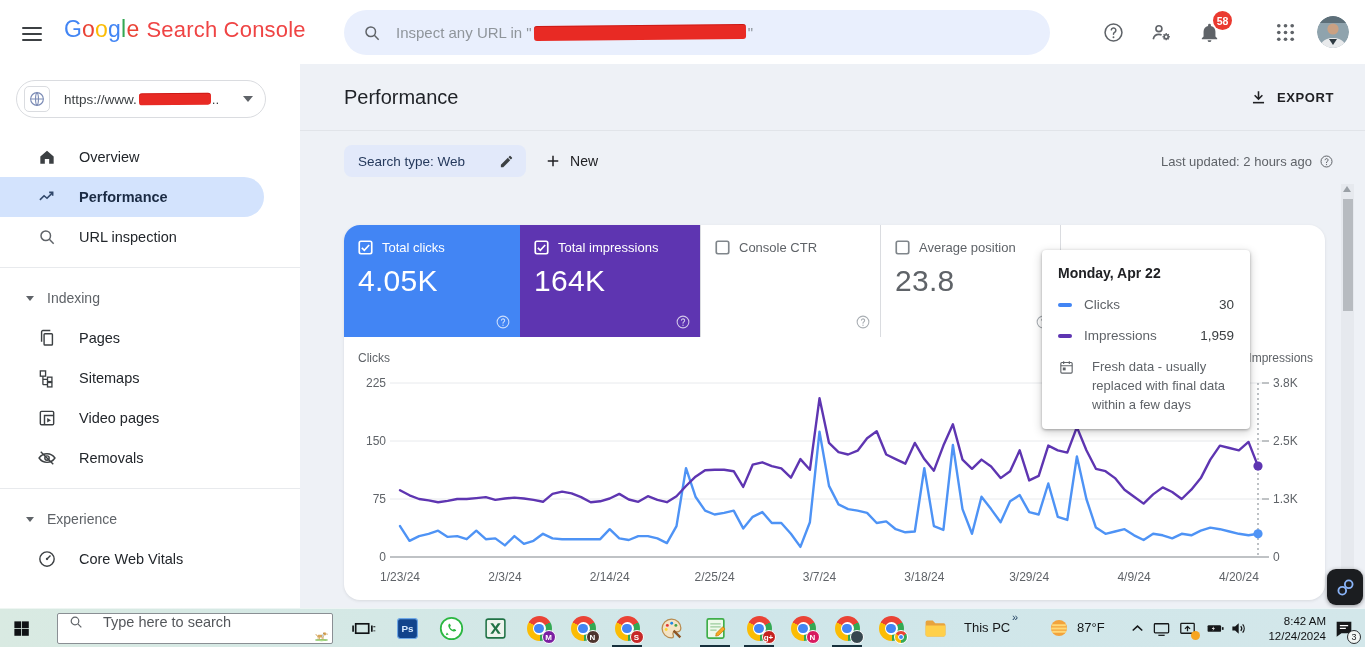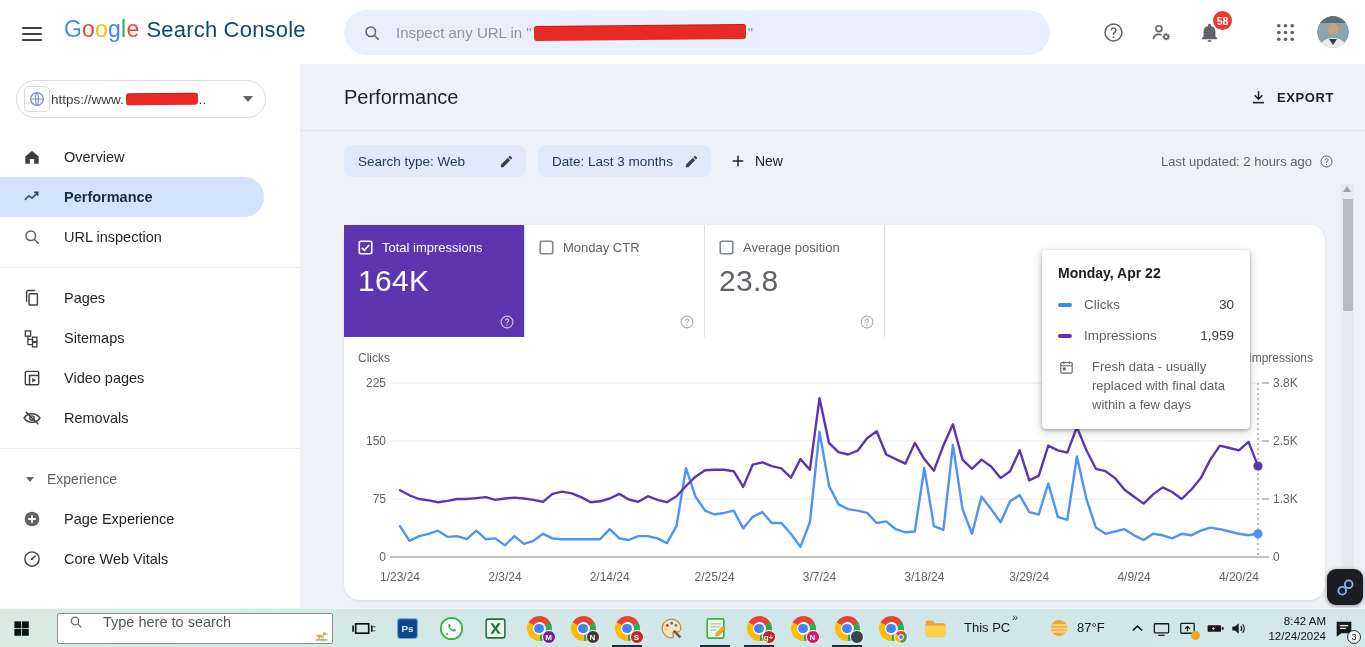--- a/index.html
+++ b/index.html
@@ -7,47 +7,47 @@
     font-family:"Liberation Sans",sans-serif;-webkit-font-smoothing:antialiased;}
   .screen *{box-sizing:border-box;}
   .ic{display:inline-block;line-height:0;}
   .ic svg{width:100%;height:100%;display:block;}
 
   
   .topbar{position:absolute;left:0;top:0;width:1365px;height:64px;background:#fff;z-index:20;}
   .burger{position:absolute;left:20px;top:22px;width:24px;height:20px;cursor:pointer;padding:1px 2px;}
   .burger i{display:block;height:2.4px;background:#3c4043;margin:3.6px 0;border-radius:1px;}
   .logo{position:absolute;left:64px;top:16px;font-size:23px;letter-spacing:.2px;white-space:nowrap;}
-  .logo .suffix{color:#0c4a6e;margin-left:7px;font-size:22px;}
+  .logo .suffix{color:#ef4444;margin-left:7px;font-size:22px;}
   .search-pill{position:absolute;left:344px;top:10px;width:706px;height:45px;border-radius:24px;
     background:#e9effd;display:flex;align-items:center;padding:0 18px;gap:14px;color:#8f959b;font-size:15px;}
   .search-pill .ic{width:20px;height:20px;color:#5f6368;}
   .redact{display:inline-block;background:#e82a24;border-radius:3px;transform:rotate(-.6deg);
     box-shadow:0 1px 0 rgba(160,0,0,.4) inset;}
   .redact.big{width:212px;height:15px;margin:0 2px -2px 2px;}
   .redact.small{width:72px;height:12px;margin:0 1px -1px 2px;}
   .top-icons{position:absolute;right:14px;top:14px;display:flex;align-items:center;}
   .tbtn{width:36px;height:36px;display:flex;align-items:center;justify-content:center;position:relative;
     border-radius:50%;cursor:pointer;margin-left:12px;}
   .tbtn .ic{width:23px;height:23px;}
   .badge58{position:absolute;top:-3px;right:-5px;min-width:19px;height:19px;background:#ea3a30;color:#fff;
     font-size:10.5px;font-weight:bold;border-radius:10px;display:flex;align-items:center;justify-content:center;padding:0 3px;}
   .gap-l{margin-left:40px;}
   .avatar{width:32px;height:32px;border-radius:50%;overflow:hidden;}
 
   
   .sidebar{position:absolute;left:0;top:64px;width:300px;height:544px;background:#fff;z-index:10;}
   .prop-pill{position:absolute;left:16px;top:16px;width:250px;height:38px;border:1px solid #dadce0;border-radius:20px;
-    display:flex;align-items:center;padding:0 12px 0 7px;gap:1px;cursor:pointer;}
+    display:flex;align-items:center;padding:0 12px 0 7px;gap:14px;cursor:pointer;}
   .prop-globe{width:26px;height:26px;border:1px solid #dadce0;border-radius:5px;display:flex;align-items:center;justify-content:center;}
   .prop-globe .ic{width:18px;height:18px;}
   .prop-url{font-size:13.5px;color:#3c4043;white-space:nowrap;flex:1;}
   .caret{width:0;height:0;border-left:5px solid transparent;border-right:5px solid transparent;border-top:6px solid #5f6368;}
   .nav{position:absolute;left:0;top:73px;width:300px;}
-  .nav-item{height:40px;display:flex;align-items:center;gap:22px;padding-left:22px;font-size:14.5px;color:#22262b;cursor:pointer;}
+  .nav-item{height:40px;display:flex;align-items:center;gap:22px;padding-left:37px;font-size:14.5px;color:#22262b;cursor:pointer;}
   .nav-item .ic{width:20px;height:20px;flex:0 0 20px;}
   .nav-item.selected{background:#d3e3fd;width:264px;border-radius:0 20px 20px 0;font-weight:bold;color:#1b2b44;}
   .nav-div{height:1px;background:#e8eaed;margin:10px 0;}
   .sec-head{height:40px;display:flex;align-items:center;gap:13px;padding-left:26px;font-size:14px;color:#5f6368;cursor:pointer;}
   .sec-head .tri{width:0;height:0;border-left:4.5px solid transparent;border-right:4.5px solid transparent;border-top:5.5px solid #5f6368;}
 
   
   .main{position:absolute;left:300px;top:64px;width:1065px;height:544px;background:#eef1f6;}
   .page-title{position:absolute;left:44px;top:22px;font-size:20px;color:#1f2227;}
   .export-btn{position:absolute;right:31px;top:24px;display:flex;align-items:center;gap:9px;cursor:pointer;
@@ -260,20 +260,24 @@
             <svg viewBox="0 0 24 24" xmlns="http://www.w3.org/2000/svg">
               <g fill="none" stroke="#5f6368" stroke-width="1.8">
                 <circle cx="10.5" cy="10.5" r="5.7"></circle>
                 <path d="M14.8 14.8 20 20"></path>
               </g>
             </svg>
           </span>
           <span>URL inspection</span>
         </div>
         <div class="nav-div"></div>
+        <div class="sec-head">
+          <span class="tri"></span>
+          <span>Indexing</span>
+        </div>
         <div class="nav-item">
           <span class="ic">
             <svg viewBox="0 0 24 24" xmlns="http://www.w3.org/2000/svg">
               <g fill="none" stroke="#3c4043" stroke-width="1.7">
                 <rect x="8.5" y="6.8" width="10" height="13.6" rx="1"></rect>
                 <path d="M5.5 16.5V4.6A1.6 1.6 0 0 1 7.1 3H16"></path>
               </g>
             </svg>
           </span>
           <span>Pages</span>
@@ -312,29 +316,20 @@
                 <path d="M4.5 4.5l15 15"></path>
               </g>
             </svg>
           </span>
           <span>Removals</span>
         </div>
         <div class="nav-div"></div>
         <div class="sec-head">
           <span class="tri"></span>
           <span>Experience</span>
-        </div>
-        <div class="nav-item">
-          <span class="ic">
-            <svg viewBox="0 0 24 24" xmlns="http://www.w3.org/2000/svg">
-              <circle cx="12" cy="12" r="8.8" fill="#5f6368"></circle>
-              <path d="M12 7.5v9M7.5 12h9" stroke="#fff" stroke-width="2.2"></path>
-            </svg>
-          </span>
-          <span>Page Experience</span>
         </div>
         <div class="nav-item">
           <span class="ic">
             <svg viewBox="0 0 24 24" xmlns="http://www.w3.org/2000/svg">
               <g fill="none" stroke="#3c4043" stroke-width="1.7">
                 <circle cx="12" cy="12" r="8.6"></circle>
                 <path d="M12 12l4.2-4.2"></path>
               </g>
               <circle cx="12" cy="12" r="1.4" fill="#3c4043"></circle>
             </svg>
@@ -358,27 +353,20 @@
     <div class="head-div"></div>
 
     <div class="chips-row">
       <span id="chips"><div class="chip" style="display: inline-flex; gap: 34px;">
             <span>Search type: Web</span>
             <span class="ic" style="color: rgb(60, 64, 67);">
               <svg viewBox="0 0 24 24" xmlns="http://www.w3.org/2000/svg">
                 <path fill="currentColor" d="M3 17.2V21h3.8L17.9 9.9l-3.8-3.8L3 17.2zM20.7 7.1a1 1 0 0 0 0-1.4l-2.4-2.4a1 1 0 0 0-1.4 0L15.1 5l3.8 3.8z"></path>
               </svg>
             </span>
-          </div><div class="chip" style="display: inline-flex;">
-            <span>Date: Last 3 months</span>
-            <span class="ic" style="color: rgb(60, 64, 67);">
-              <svg viewBox="0 0 24 24" xmlns="http://www.w3.org/2000/svg">
-                <path fill="currentColor" d="M3 17.2V21h3.8L17.9 9.9l-3.8-3.8L3 17.2zM20.7 7.1a1 1 0 0 0 0-1.4l-2.4-2.4a1 1 0 0 0-1.4 0L15.1 5l3.8 3.8z"></path>
-              </svg>
-            </span>
           </div></span>
       <div class="new-btn">
         <span class="ic" id="ic-plus">
             <svg viewBox="0 0 24 24" xmlns="http://www.w3.org/2000/svg">
               <path fill="#202124" d="M11 5h2v6h6v2h-6v6h-2v-6H5v-2h6z"></path>
             </svg>
           </span>
         <span>New</span>
       </div>
       <div class="last-upd">
@@ -390,20 +378,41 @@
                 <path d="M9.7 9.2a2.4 2.4 0 1 1 3.3 2.7c-.8.4-1 1-1 1.9" stroke-linecap="round"></path>
               </g>
               <circle cx="12" cy="16.9" r="1" fill="currentColor"></circle>
             </svg>
           </span>
       </div>
     </div>
 
     <div class="card">
       <div class="tiles" id="metric-tiles">
+          <div class="tile first" style="width: 176px; background: rgb(66, 133, 244); color: rgb(255, 255, 255);">
+            <div class="tile-top">
+              <span class="ic" style="color: rgb(255, 255, 255);">
+                <svg viewBox="0 0 18 18" xmlns="http://www.w3.org/2000/svg">
+                  <rect x="1.5" y="1.5" width="15" height="15" rx="2" fill="none" stroke="currentColor" stroke-width="2"></rect>
+                  <path d="M4.6 9.4l3 3 5.8-6.4" fill="none" stroke="currentColor" stroke-width="2"></path>
+                </svg>
+              </span>
+              <span>Total clicks</span>
+            </div>
+            <div class="tile-val">4.05K</div>
+            <span class="tile-help ic" style="color: rgba(255, 255, 255, 0.85);">
+              <svg viewBox="0 0 24 24" xmlns="http://www.w3.org/2000/svg">
+                <g fill="none" stroke="currentColor" stroke-width="1.6">
+                  <circle cx="12" cy="12" r="8.8"></circle>
+                  <path d="M9.7 9.2a2.4 2.4 0 1 1 3.3 2.7c-.8.4-1 1-1 1.9" stroke-linecap="round"></path>
+                </g>
+                <circle cx="12" cy="16.9" r="1" fill="currentColor"></circle>
+              </svg>
+            </span>
+          </div>
           <div class="tile" style="width: 180px; background: rgb(94, 53, 177); color: rgb(255, 255, 255);">
             <div class="tile-top">
               <span class="ic" style="color: rgb(255, 255, 255);">
                 <svg viewBox="0 0 18 18" xmlns="http://www.w3.org/2000/svg">
                   <rect x="1.5" y="1.5" width="15" height="15" rx="2" fill="none" stroke="currentColor" stroke-width="2"></rect>
                   <path d="M4.6 9.4l3 3 5.8-6.4" fill="none" stroke="currentColor" stroke-width="2"></path>
                 </svg>
               </span>
               <span>Total impressions</span>
             </div>
@@ -418,21 +427,21 @@
               </svg>
             </span>
           </div>
           <div class="tile sep" style="width: 180px; background: rgb(255, 255, 255); color: rgb(95, 99, 104);">
             <div class="tile-top">
               <span class="ic" style="color: rgb(128, 134, 139);">
                 <svg viewBox="0 0 18 18" xmlns="http://www.w3.org/2000/svg">
                   <rect x="1.5" y="1.5" width="15" height="15" rx="2" fill="none" stroke="#80868b" stroke-width="2"></rect>
                 </svg>
               </span>
-              <span>Monday CTR</span>
+              <span>Console CTR</span>
             </div>
             <span class="tile-help ic" style="color: rgb(154, 160, 166);">
               <svg viewBox="0 0 24 24" xmlns="http://www.w3.org/2000/svg">
                 <g fill="none" stroke="currentColor" stroke-width="1.6">
                   <circle cx="12" cy="12" r="8.8"></circle>
                   <path d="M9.7 9.2a2.4 2.4 0 1 1 3.3 2.7c-.8.4-1 1-1 1.9" stroke-linecap="round"></path>
                 </g>
                 <circle cx="12" cy="16.9" r="1" fill="currentColor"></circle>
               </svg>
             </span>

